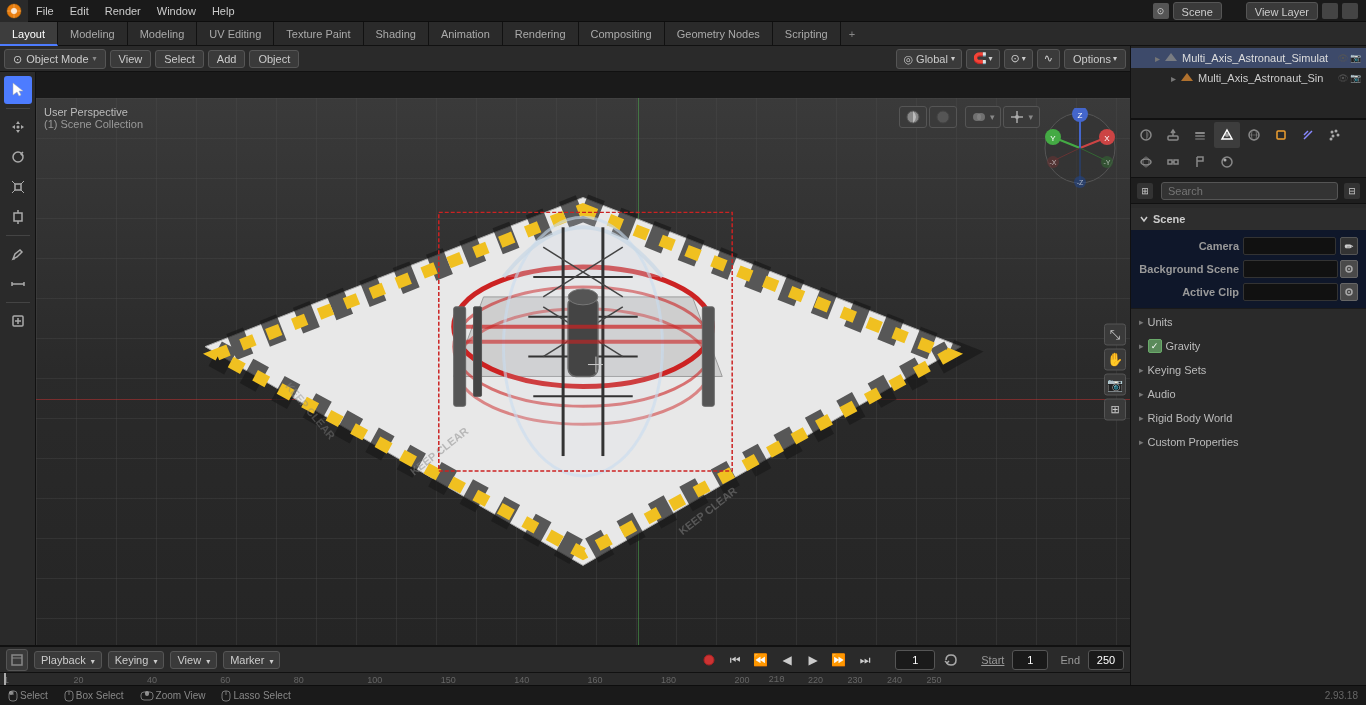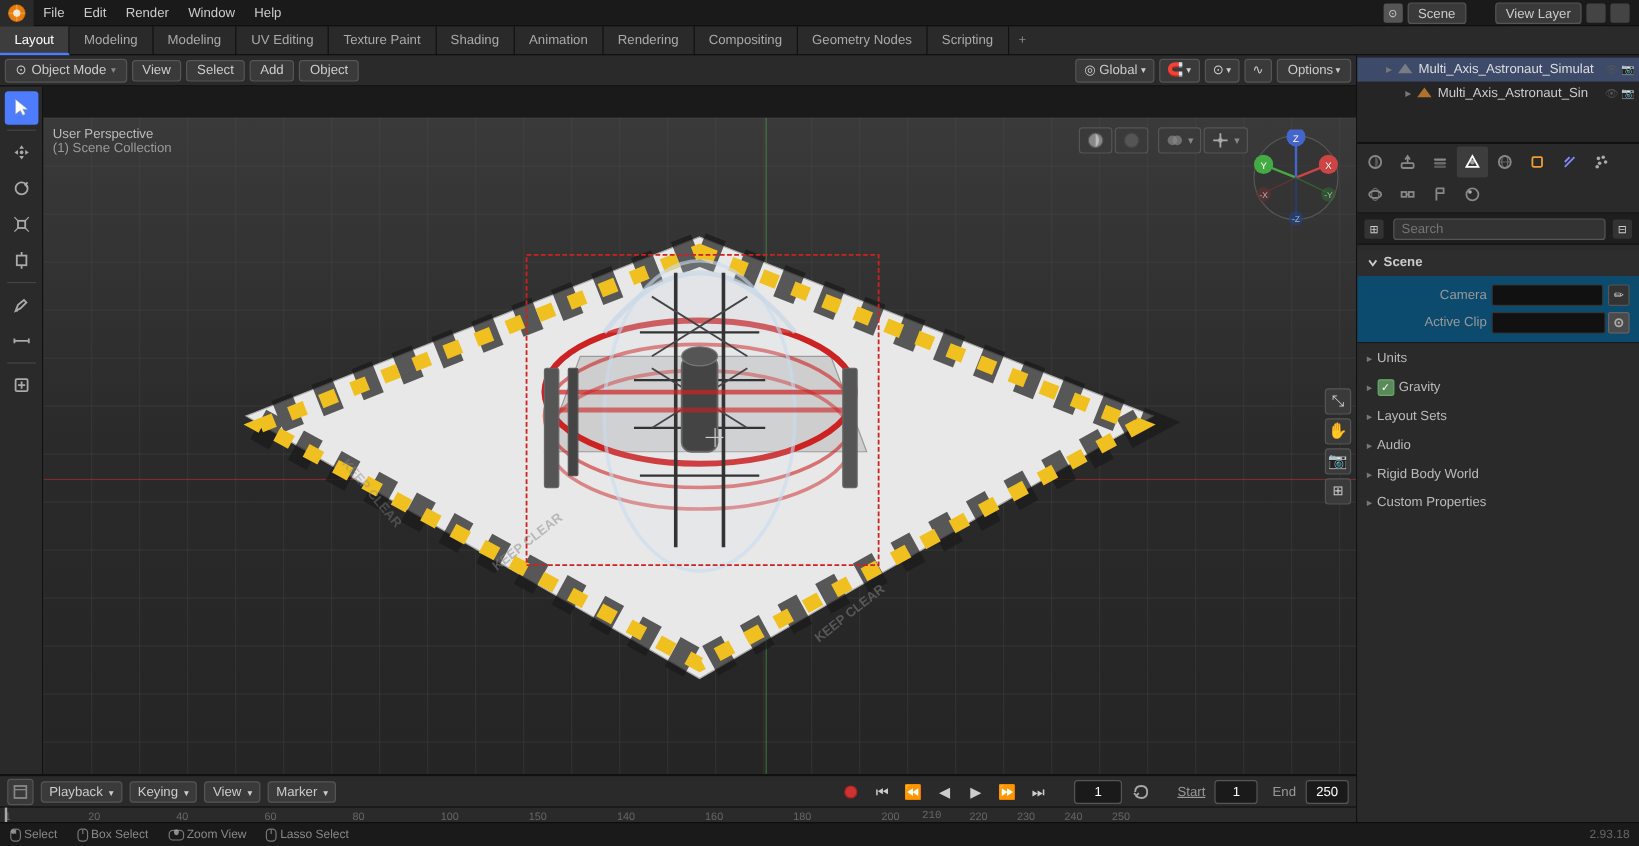--- a/index.html
+++ b/index.html
@@ -281,21 +281,22 @@
       padding: 0 8px;
       gap: 4px;
       cursor: pointer;
       background: #2d2d2d;
       color: #ccc;
       font-size: 11px;
       font-weight: bold;
     }
     .prop-section-body {
       padding: 4px 8px;
-      background: #0c4a6e;
+      background: #0f172a;
+      font-weight: bold;
     }
     .prop-row {
       height: 22px;
       display: flex;
       align-items: center;
       gap: 4px;
       margin: 1px 0;
     }
     .prop-label {
       width: 100px;
@@ -944,20 +945,32 @@
           <span>Scene</span>
         </div>
         <div class="prop-section-body">
 
           <div class="prop-row">
             <span class="prop-label">Camera</span>
             <div class="prop-value prop-value-dark" style="flex:1;"></div>
             <div class="prop-edit-btn">✏</div>
           </div>
 
+          <div class="prop-row">
+            <span class="prop-label">Background Scene</span>
+            <div style="flex:1;display:flex;align-items:center;">
+              <div class="prop-value prop-value-dark" style="flex:1;"></div>
+              <div style="width:18px;height:18px;background:#4a4a4a;border:1px solid #666;border-radius:2px;display:flex;align-items:center;justify-content:center;cursor:pointer;margin-left:2px;">
+                <svg width="10" height="10" viewBox="0 0 10 10">
+                    <circle cx="5" cy="5" r="3" fill="none" stroke="#aaa" stroke-width="1.5"></circle>
+                    <circle cx="5" cy="5" r="1" fill="#aaa"></circle>
+                  </svg>
+              </div>
+            </div>
+          </div>
 
           <div class="prop-row">
             <span class="prop-label">Active Clip</span>
             <div style="flex:1;display:flex;align-items:center;">
               <div class="prop-value prop-value-dark" style="flex:1;"></div>
               <div style="width:18px;height:18px;background:#4a4a4a;border:1px solid #666;border-radius:2px;display:flex;align-items:center;justify-content:center;cursor:pointer;margin-left:2px;">
                 <svg width="10" height="10" viewBox="0 0 10 10">
                     <circle cx="5" cy="5" r="3" fill="none" stroke="#aaa" stroke-width="1.5"></circle>
                     <circle cx="5" cy="5" r="1" fill="#aaa"></circle>
                   </svg>
@@ -980,21 +993,21 @@
           <div class="checkbox-label">
             <div class="checkbox-box">✓</div>
             <span>Gravity</span>
           </div>
         </div>
       </div>
 
       <div class="collapsible-section">
         <div class="collapsible-header">
           <span style="font-size:9px;color:#777;">▸</span>
-          <span>Layout Sets</span>
+          <span>Keying Sets</span>
         </div>
       </div>
 
       <div class="collapsible-section">
         <div class="collapsible-header">
           <span style="font-size:9px;color:#777;">▸</span>
           <span>Audio</span>
         </div>
       </div>
 

